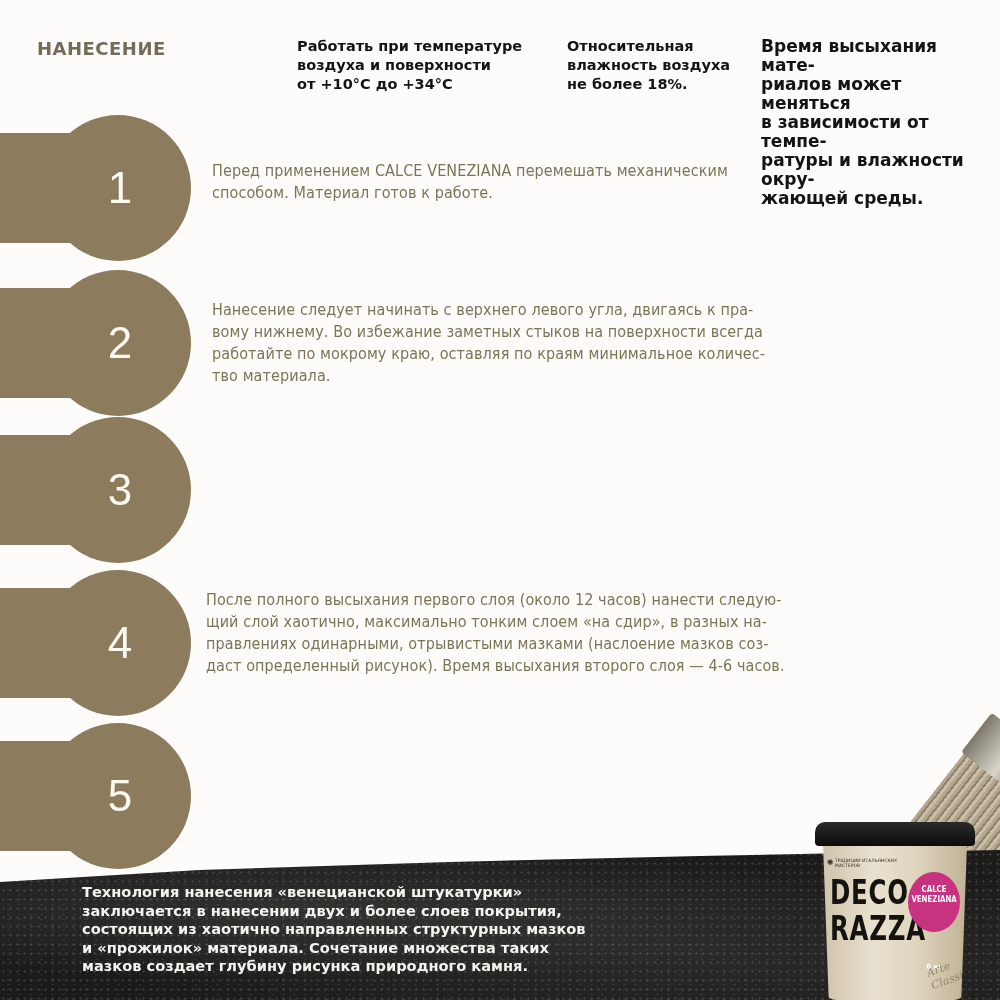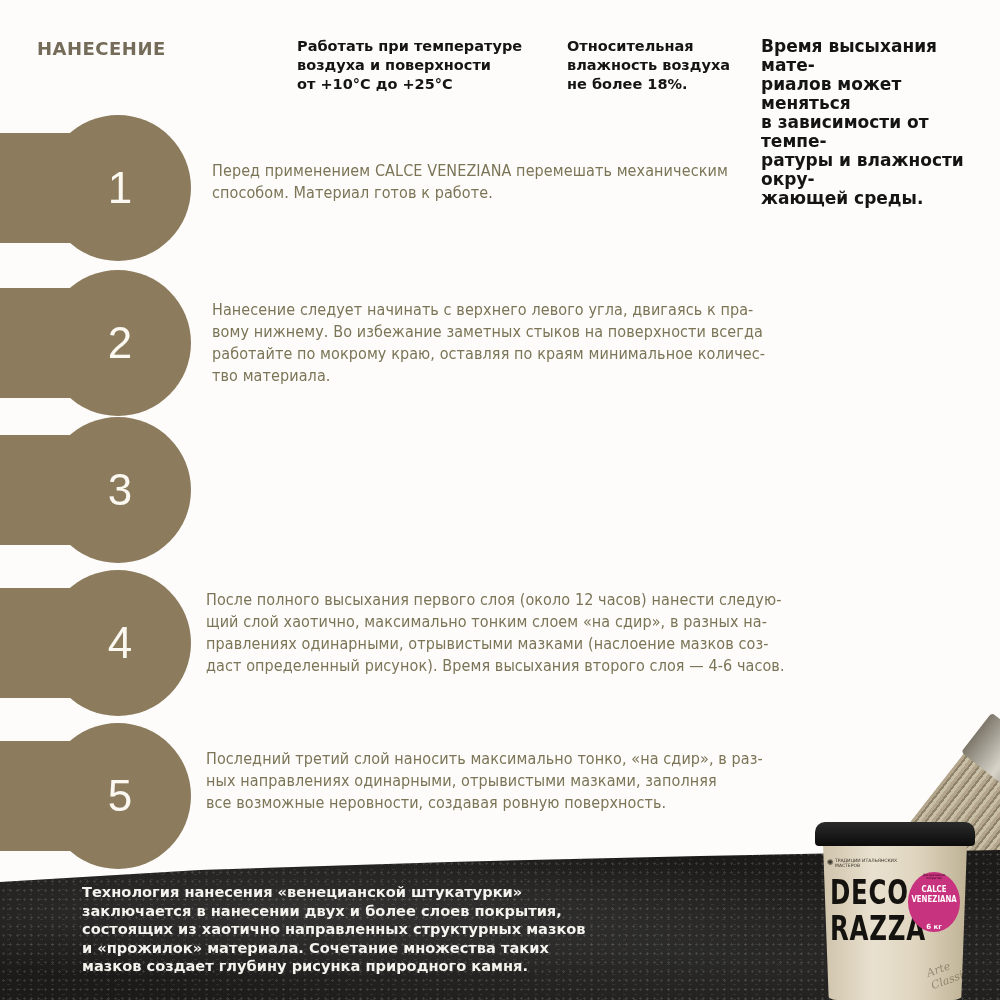--- a/index.html
+++ b/index.html
@@ -125,20 +125,21 @@
     transform: scaleX(0.72); transform-origin: left top;
     white-space: pre-line; letter-spacing: 1px;
   }
   .bucket .pink {
     position: absolute; left: 85px; top: 28px; width: 52px; height: 60px;
     border-radius: 50%;
     background: #c8337f;
     color: #fff;
     display: flex; flex-direction: column; align-items: center; justify-content: center;
     text-align: center;
+    gap: 40px;
   }
   .bucket .pink .small {
     font-size: 3px; line-height: 3.5px; color: #3b0d22; width: 34px; margin-bottom: 3px;
   }
   .bucket .pink .prod {
     font-family: "DejaVu Sans", sans-serif; font-weight: bold;
     font-size: 9px; line-height: 10px; transform: scaleX(0.78);
     white-space: pre-line;
   }
   .bucket .pink .wt {
@@ -151,21 +152,21 @@
     transform: rotate(-20deg);
   }
 </style>
 </head>
 <body>
 
 <div class="title">НАНЕСЕНИЕ</div>
 
 <div class="cond c1">Работать при температуре
 воздуха и поверхности
-от +10°С до +25°С</div>
+от +10°С до +34°С</div>
 <div class="cond c2">Относительная
 влажность воздуха
 не более 18%.</div>
 <div class="cond c3">Время высыхания мате-
 риалов может меняться
 в зависимости от темпе-
 ратуры и влажности окру-
 жающей среды.</div>
 
 <div class="step" style="top:115px;">
@@ -204,23 +205,20 @@
 щий слой хаотично, максимально тонким слоем «на сдир», в разных на-
 правлениях одинарными, отрывистыми мазками (наслоение мазков соз-
 даст определенный рисунок). Время высыхания второго слоя — 4-6 часов.</div>
 </div>
 
 <div class="step" style="top:723px;">
   <div class="bar"></div>
   <div class="circle">
     <span class="num">5</span>
   </div>
-  <div class="text" style="top:25px; left:206px;">Последний третий слой наносить максимально тонко, «на сдир», в раз-
-ных направлениях одинарными, отрывистыми мазками, заполняя
-все возможные неровности, создавая ровную поверхность.</div>
 </div>
 
 <div class="brush">
   <div class="bristles"></div>
   <div class="ferrule"></div>
 </div>
 
 <div class="dark-band">
   <div class="speckle"></div>
 </div>

